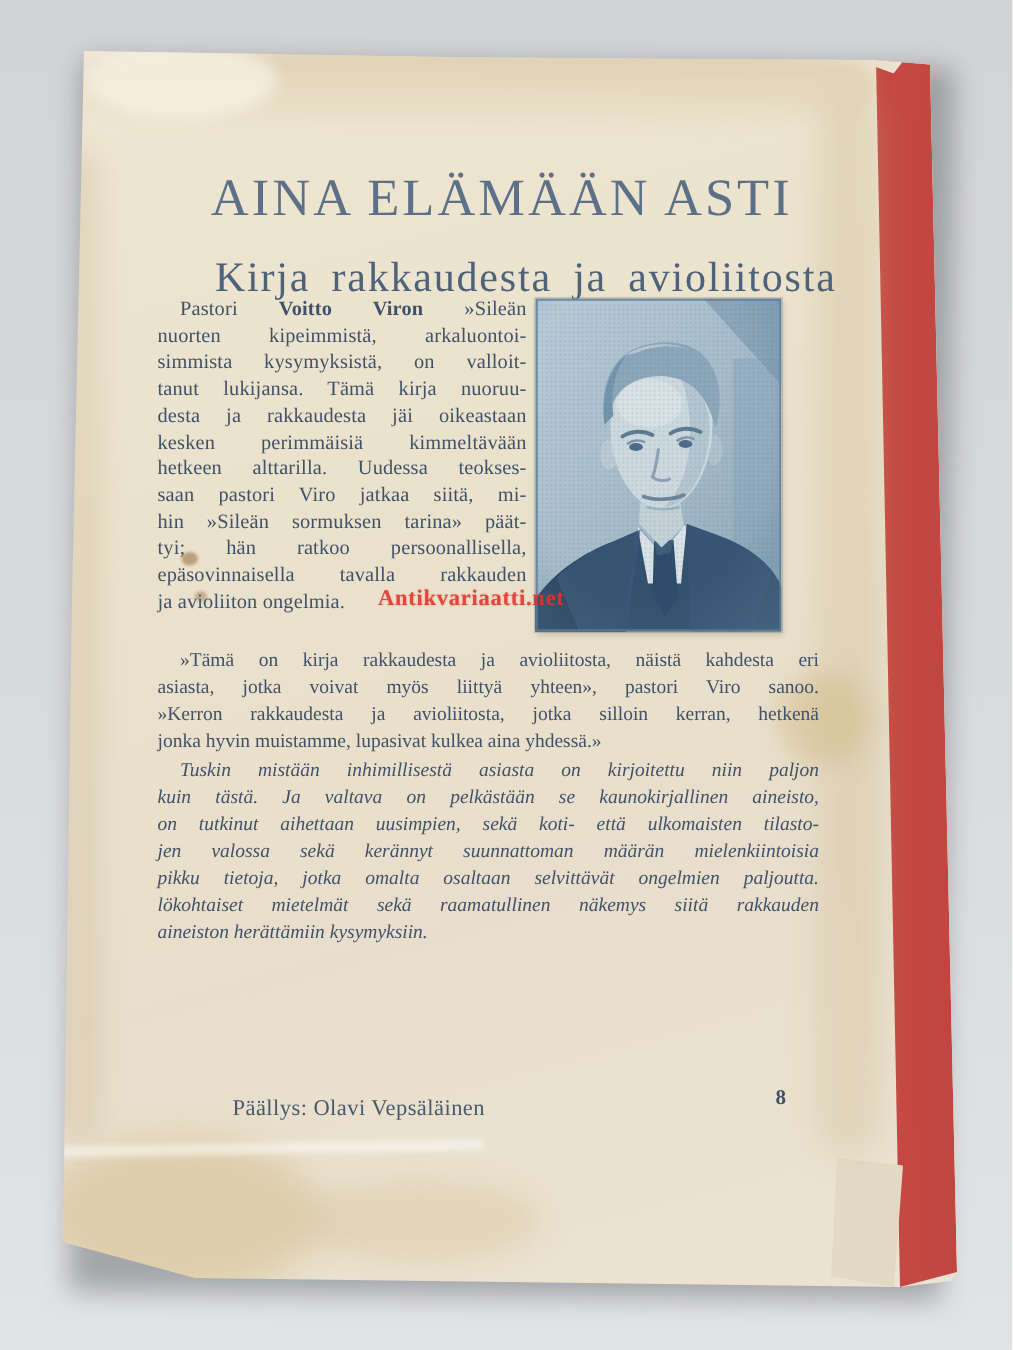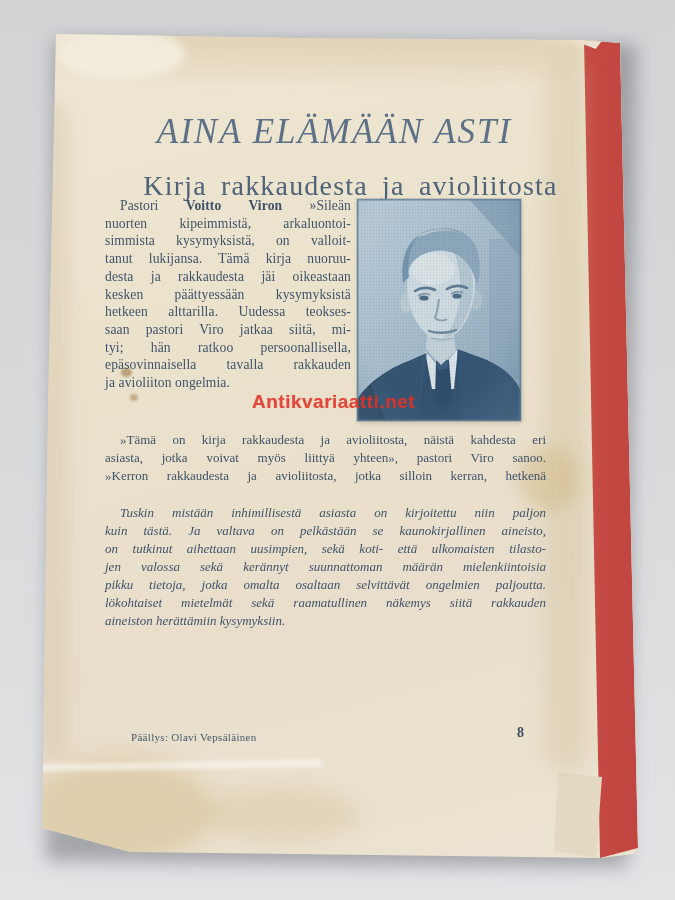--- a/index.html
+++ b/index.html
@@ -58,21 +58,21 @@
                 background:rgba(196,174,128,.25); filter:blur(10px); }
   .crease     { left:28px;  top:762px; width:295px; height:7px; border-radius:4px;
                 background:rgba(255,255,255,.55); filter:blur(2px); transform:rotate(-1deg); }
 
   
   .text-block { position:absolute; left:105px; top:0; width:441px; height:900px; color:#40526a; }
 
   .title {
     position:absolute; top:112px; left:0; width:100%; margin:0;
     text-align:center; font-size:35px; font-weight:400; letter-spacing:2px;
-    color:#5c7187; transform:translateX(9px); white-space:nowrap;font-style:italic;
+    color:#5c7187; transform:translateX(9px); white-space:nowrap;
   }
   .subtitle {
     position:absolute; top:154px; left:0; width:100%; margin:16px;
     text-align:center; font-size:28px; font-weight:400; letter-spacing:1.2px;
     word-spacing:6px; color:#4e6379; transform:translateX(9px); white-space:nowrap;
   }
 
   .intro-col { position:absolute; top:197px; left:0; width:246px;
                font-size:13.6px; line-height:17.7px; letter-spacing:.1px; }
   .para2 { position:absolute; top:431px; left:0; width:441px; font-size:13px; line-height:18px; }
@@ -82,27 +82,27 @@
   .tline-last { text-align-last:left; }
   .tline-first { text-indent:15px; }
   b { font-weight:700; }
 
   .portrait {
     position:absolute; left:252px; top:199px; width:164px; height:222px;
     box-shadow:0 0 0 1px rgba(90,110,130,.25), 1px 2px 4px rgba(90,90,80,.25);
   }
   .portrait svg { display:block; }
 
-  .credit  { position:absolute; left:26px;  top:731px; font-size:11px; letter-spacing:.3px; color:#47596d;text-align:center; }
+  .credit  { position:absolute; left:50px;  top:731px; font-size:15px; letter-spacing:.3px; color:#47596d;text-align:center; }
   .pagenum { position:absolute; left:412px; top:725px; font-size:14px; font-weight:700; color:#3f5166; }
 
   .watermark {
     position:absolute; left:252px; top:391px; z-index:5;
-    font-family:Liberation Sans, sans-serif;
-    font-size:19px; font-weight:700; letter-spacing:.5px;
+    font-family:Liberation Serif, serif;
+    font-size:15px; font-weight:700; letter-spacing:.5px;
     color:#e23227; opacity:.88; white-space:nowrap;
     text-shadow:0 0 1px rgba(226,50,39,.5);
   }
 </style>
 </head>
 <body>
 
 <div class="scene">
 
   <div class="book-shadow"></div>
@@ -133,23 +133,24 @@
         <div class="tline tline-first">
           <span>Pastori</span>
           <b>Voitto Viron</b>
           <span>»Sileän</span>
         </div>
         <div>
             <div class="tline">nuorten kipeimmistä, arkaluontoi-</div>
             <div class="tline">simmista kysymyksistä, on valloit-</div>
             <div class="tline">tanut lukijansa. Tämä kirja nuoruu-</div>
             <div class="tline">desta ja rakkaudesta jäi oikeastaan</div>
-            <div class="tline">kesken päättyessään kysymyksistä</div>
+            <div class="tline">kesken perimmäisiä kimmeltävään</div>
             <div class="tline">hetkeen alttarilla. Uudessa teokses-</div>
             <div class="tline">saan pastori Viro jatkaa siitä, mi-</div>
+            <div class="tline">hin »Sileän sormuksen tarina» päät-</div>
             <div class="tline">tyi; hän ratkoo persoonallisella,</div>
             <div class="tline">epäsovinnaisella tavalla rakkauden</div>
             <div class="tline tline-last">ja avioliiton ongelmia.</div>
           </div>
       </div>
 
       <div class="portrait">
         <svg viewBox="0 0 164 222" width="164" height="222">
           <defs>
             <linearGradient id="pbg" x1="0" y1="0" x2="1" y2="1">
@@ -196,20 +197,21 @@
           <rect width="164" height="222" fill="url(#ht)"></rect>
           <rect width="164" height="222" fill="url(#pvig)"></rect>
           <rect x=".75" y=".75" width="162.5" height="220.5" fill="none" stroke="#5e7d96" stroke-width="1.5" opacity=".8"></rect>
         </svg>
       </div>
 
       <div class="para2">
           <div class="tline tline-first">»Tämä on kirja rakkaudesta ja avioliitosta, näistä kahdesta eri</div>
           <div class="tline">asiasta, jotka voivat myös liittyä yhteen», pastori Viro sanoo.</div>
           <div class="tline">»Kerron rakkaudesta ja avioliitosta, jotka silloin kerran, hetkenä</div>
+          <div class="tline tline-last">jonka hyvin muistamme, lupasivat kulkea aina yhdessä.»</div>
         </div>
       <div class="para3">
           <div class="tline tline-first">Tuskin mistään inhimillisestä asiasta on kirjoitettu niin paljon</div>
           <div class="tline">kuin tästä. Ja valtava on pelkästään se kaunokirjallinen aineisto,</div>
           <div class="tline">on tutkinut aihettaan uusimpien, sekä koti- että ulkomaisten tilasto-</div>
           <div class="tline">jen valossa sekä kerännyt suunnattoman määrän mielenkiintoisia</div>
           <div class="tline">pikku tietoja, jotka omalta osaltaan selvittävät ongelmien paljoutta.</div>
           <div class="tline">lökohtaiset mietelmät sekä raamatullinen näkemys siitä rakkauden</div>
           <div class="tline tline-last">aineiston herättämiin kysymyksiin.</div>
         </div>

